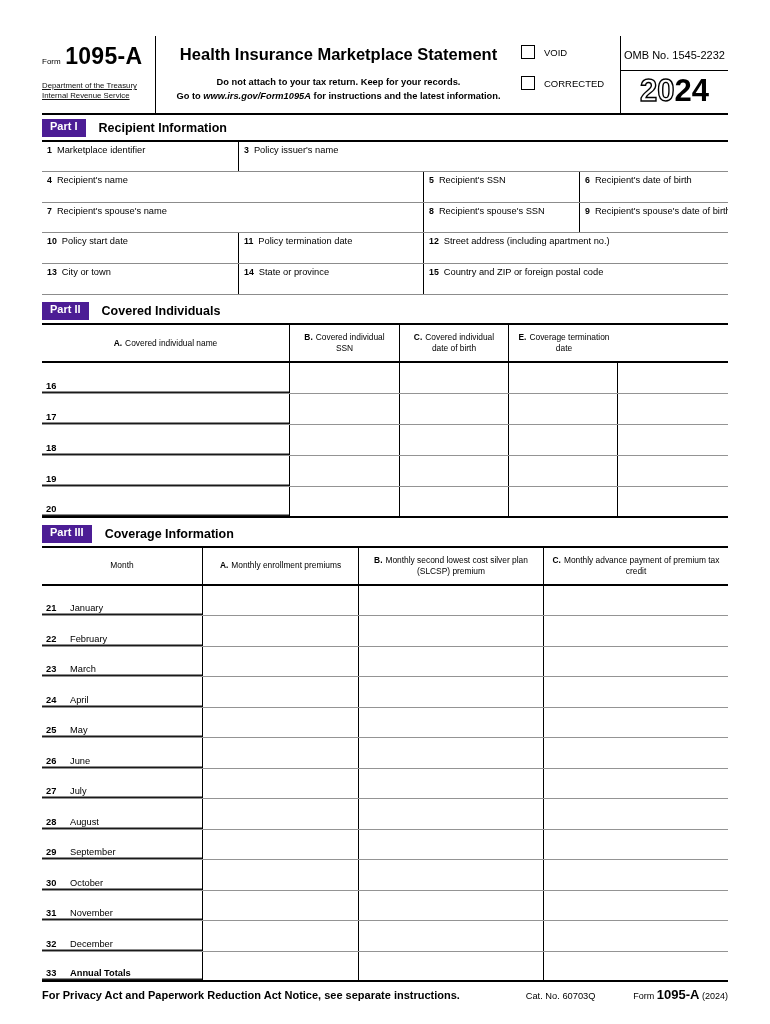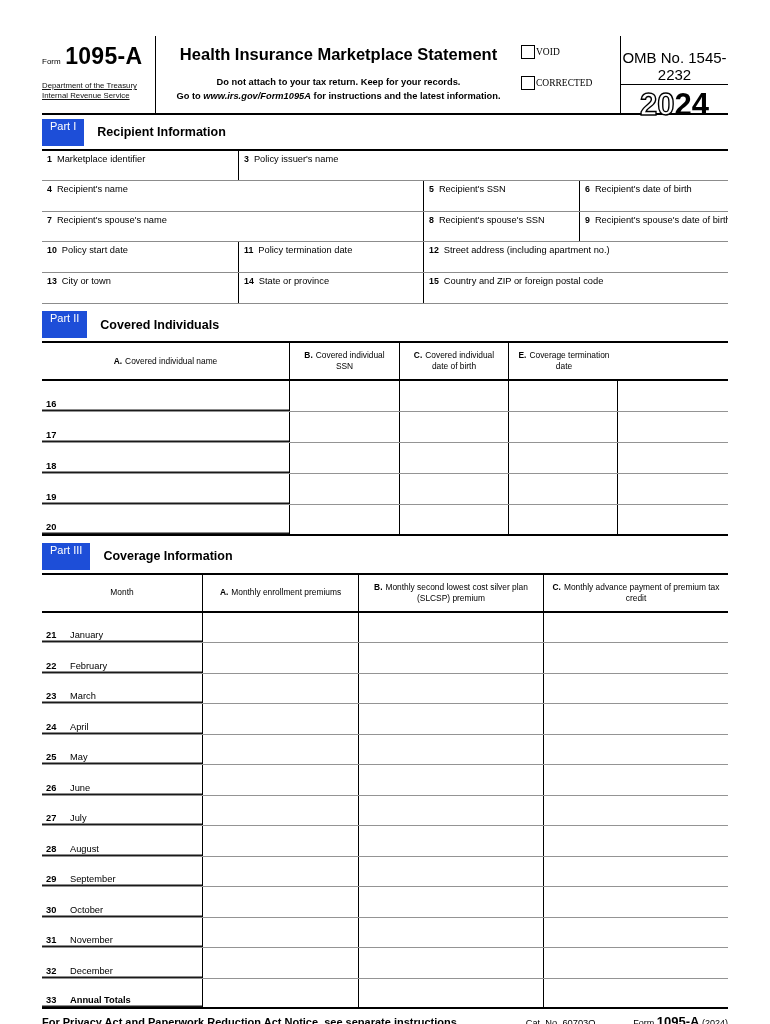--- a/index.html
+++ b/index.html
@@ -20,32 +20,32 @@
   .form-word { font-size: 8px; }
   .form-num  { font-size: 23px; font-weight: bold; letter-spacing: .3px; }
   .dept { position: absolute; bottom: 11px; left: 0; font-size: 7.8px; line-height: 1.35; color:#111;text-decoration:underline; }
   .h-mid { flex: 1; border-left: 1.5px solid #000; border-right: 1.5px solid #000; display: flex; }
   .h-title { flex: 1; text-align: center; padding-top: 9px; }
   .main-title { font-size: 16.5px; font-weight: bold; }
   .inst-wrap { margin-top: 12px; }
   .inst { font-size: 9.3px; font-weight: bold; line-height: 1.5; }
   .url { font-style: italic; }
   .h-checks { width: 99px; padding-top: 9px; }
-  .check-row { display: flex; align-items: center; gap: 1px; margin-bottom: 17px; font-family: Liberation Serif, serif; }
+  .check-row { display: flex; align-items: center; gap: 9px; margin-bottom: 17px; }
   .checkbox { width: 14px; height: 14px; border: 1.5px solid #000; background: #fff; flex: none; }
   .check-label { font-size: 9.5px; }
   .h-right { width: 107px; display: flex; flex-direction: column; text-align: center; }
-  .omb { font-size: 15px; padding: 13px 0 1px; border-bottom: 1.5px solid #000; }
+  .omb { font-size: 11px; padding: 13px 0 9px; border-bottom: 1.5px solid #000; }
   .year { font-size: 31px; font-weight: bold; line-height: 1; padding-top: 4px; }
   .y-o { color: #fff; -webkit-text-stroke: 1.4px #000; }
   .y-b { color: #000; }
 
   
   .part-head { display: flex; align-items: center; margin: 4px 0 3px; }
-  .badge { background: #1d4ed8; color: #fff; font-weight: normal; font-size: 11px; padding: 1px 8px 12px; line-height: 1.25; }
+  .badge { background: #4c1d95; color: #fff; font-weight: bold; font-size: 11px; padding: 1px 8px 3px; line-height: 1.25; }
   .pt { font-weight: bold; font-size: 12.5px; margin-left: 13px; }
 
   
   .p1 { border-top: 2px solid #000; border-bottom: 1px solid #8c8c8c; }
   .p1row { display: flex; height: 30.5px; border-bottom: 1px solid #8c8c8c; }
   .p1row:last-child { border-bottom: none; }
   .p1 .cell { padding: 3px 4px 0 5px; font-size: 9.3px; white-space: nowrap; overflow: hidden; }
   .p1 .cell + .cell { border-left: 1px solid #000; }
   .num { font-weight: bold; font-size: 8.8px; margin-right: 5px; }
   .w196{width:196px}.w185{width:185px}.w381{width:381px}.w156{width:156px}.wfill{flex:1}

